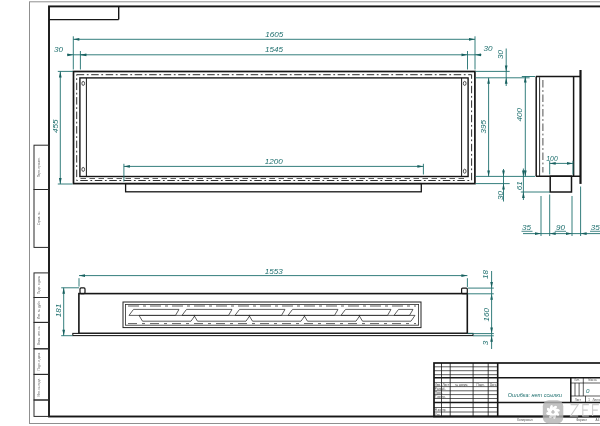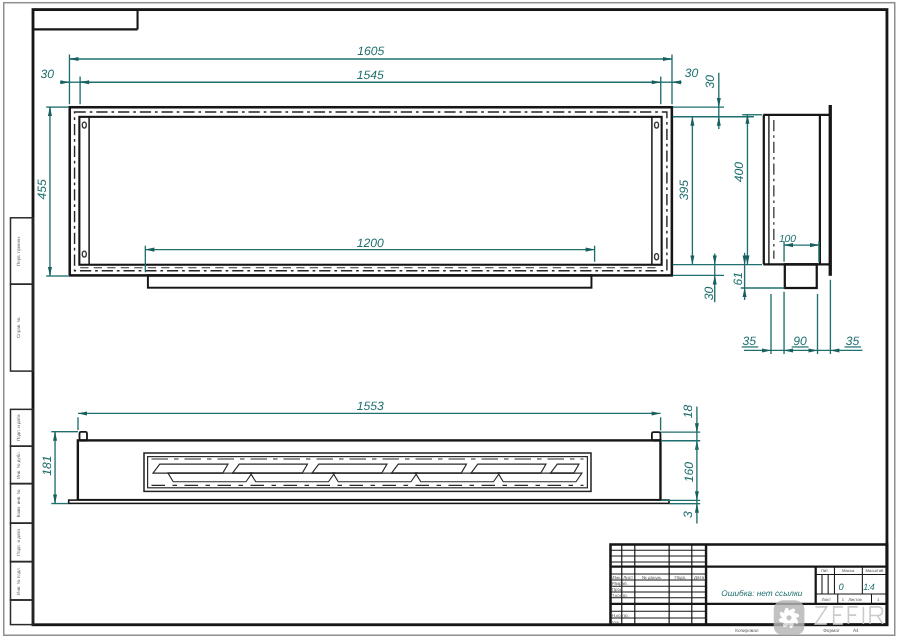--- a/index.html
+++ b/index.html
@@ -1,16 +1,16 @@
 <!DOCTYPE html>
 <html><head>
 <meta charset="utf-8">
 <style>
 html,body{margin:0;padding:0;background:#fff;}
-#sheet{position:relative;width:552px;height:426px;font-family:"Liberation Sans",sans-serif;}
+#sheet{position:relative;width:552px;height:426px;font-family:"Liberation Sans",sans-serif;padding-left:27px;}
 svg text{font-family:"Liberation Sans",sans-serif;}
 </style>
 </head>
 <body>
 <div id="sheet">
 <svg width="600" height="426" viewBox="0 0 600 426" shape-rendering="geometricPrecision">
 
 <rect x="0" y="0" width="600" height="426" fill="#ffffff"></rect>
 
 <rect x="2.5" y="1.8" width="594" height="421.7" fill="none" stroke="#8f8f8f" stroke-width="1"></rect>

